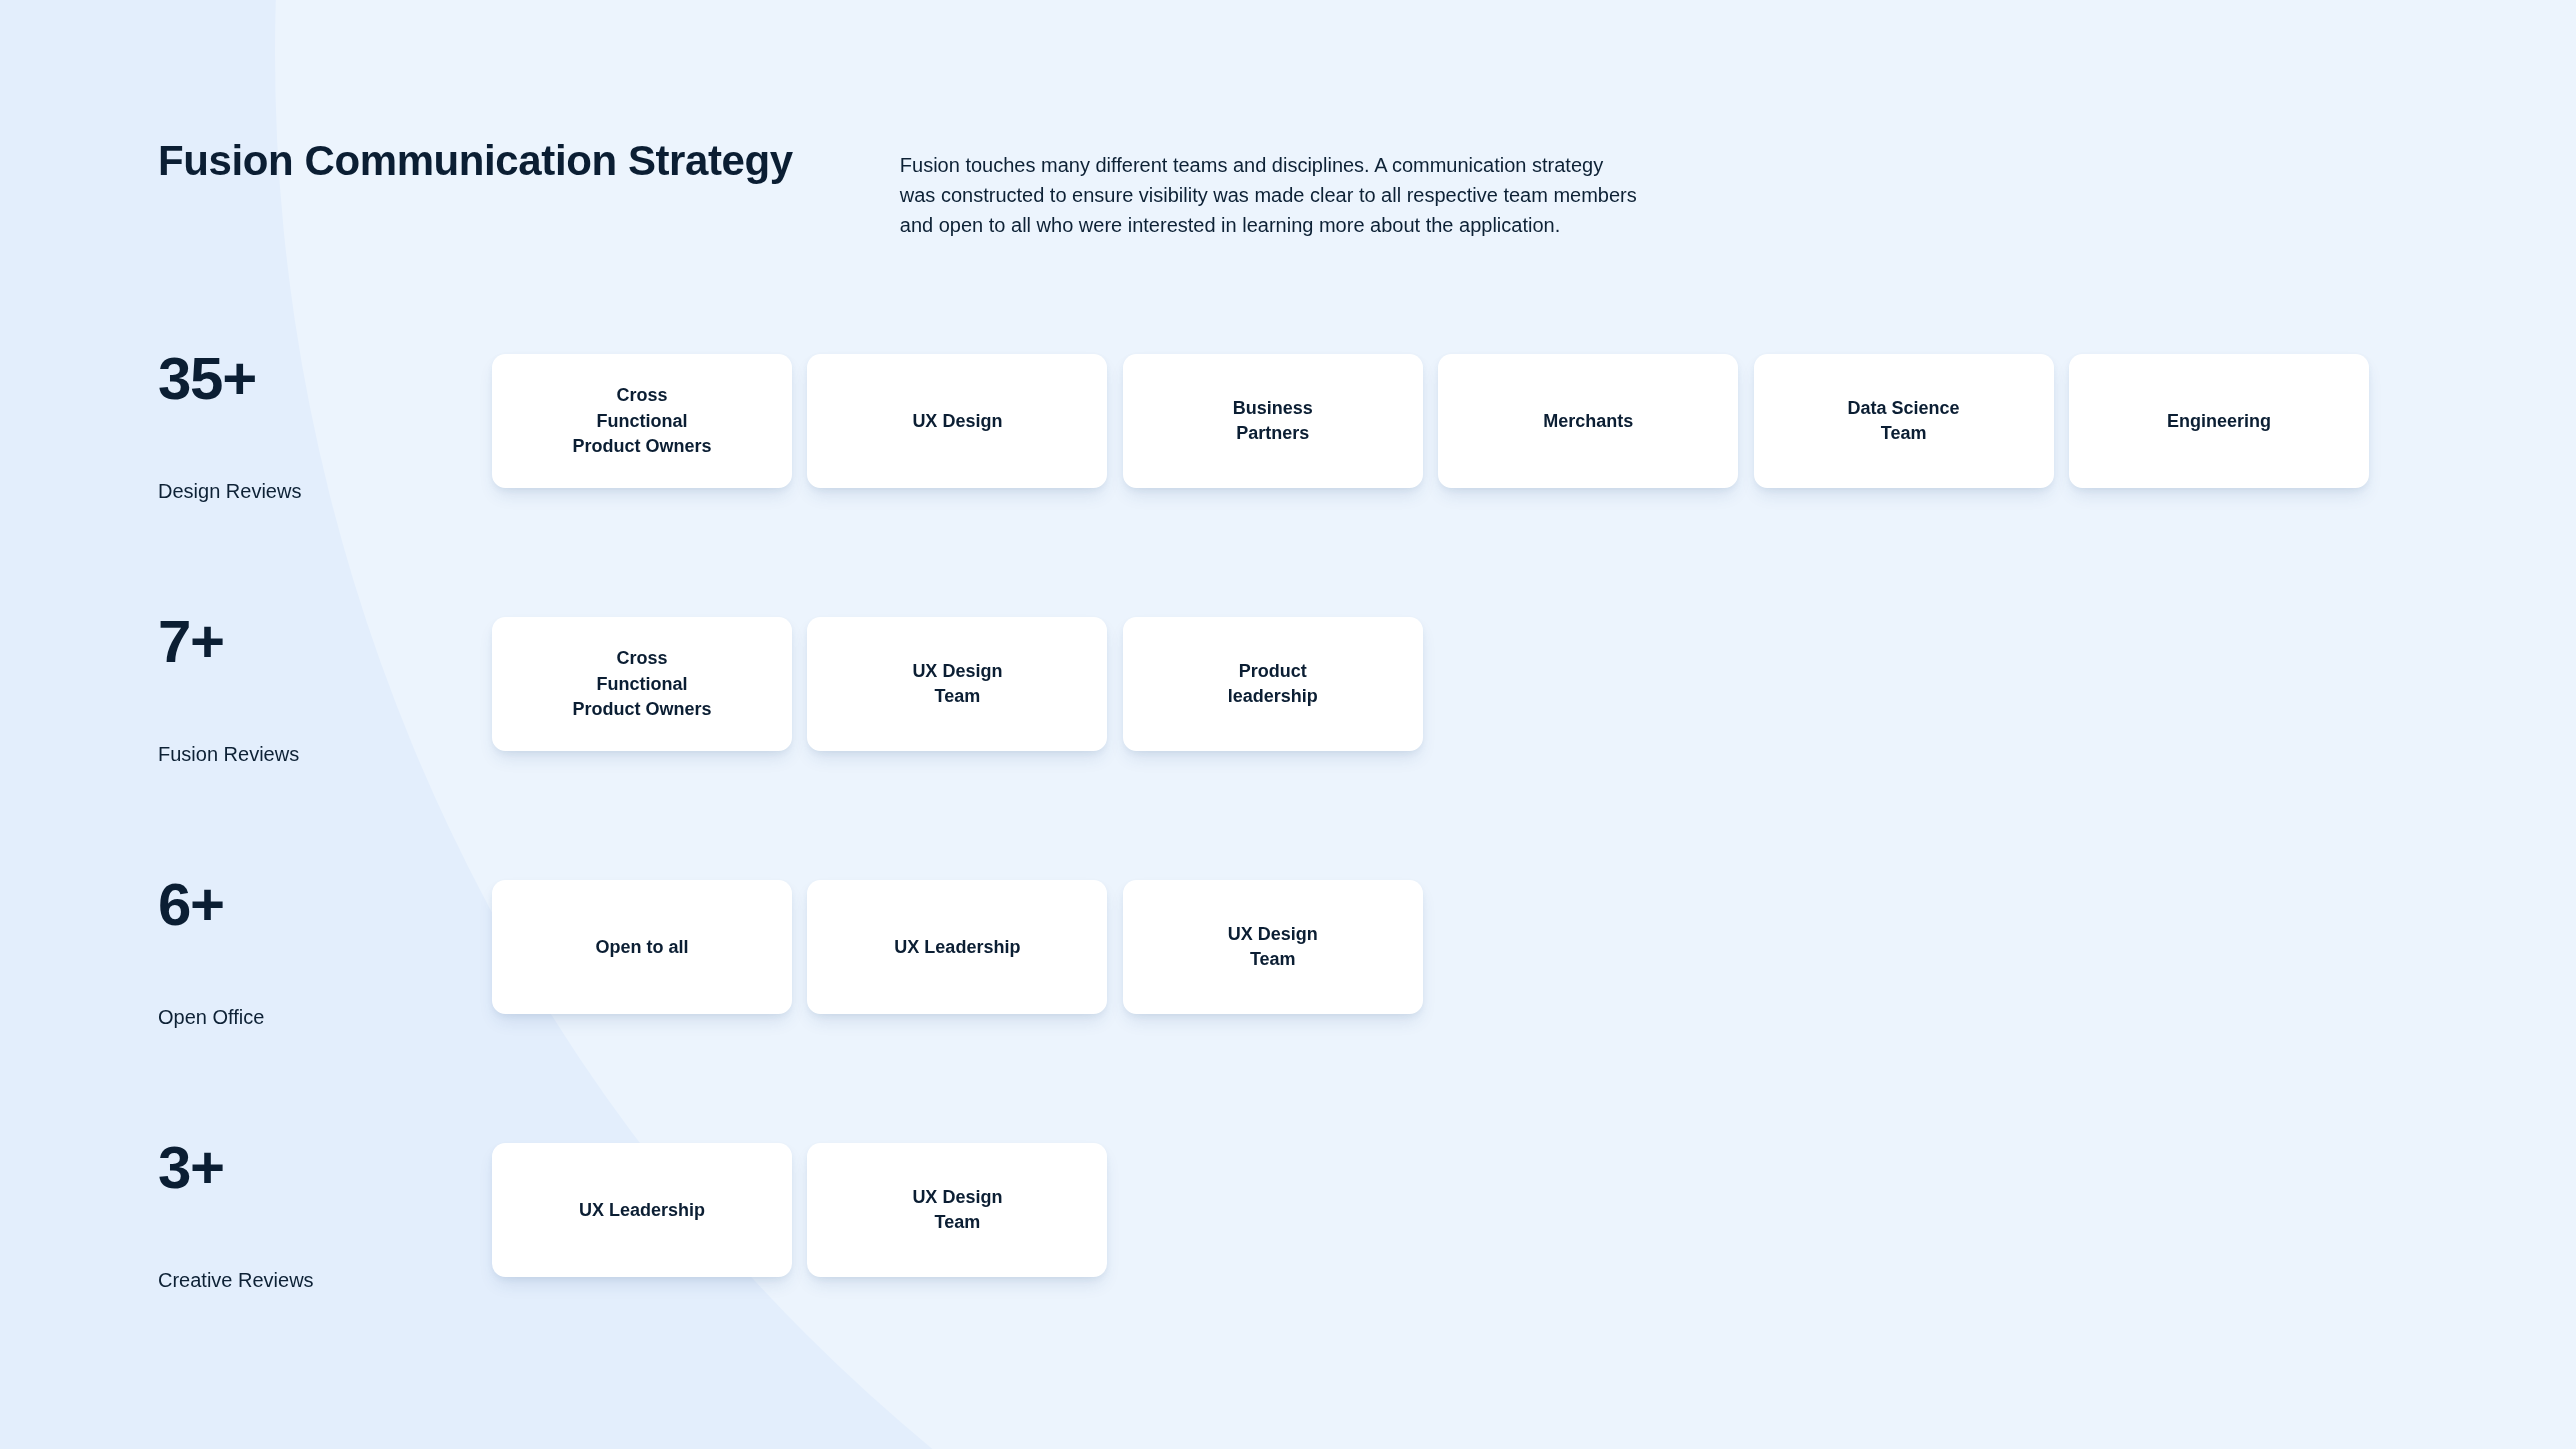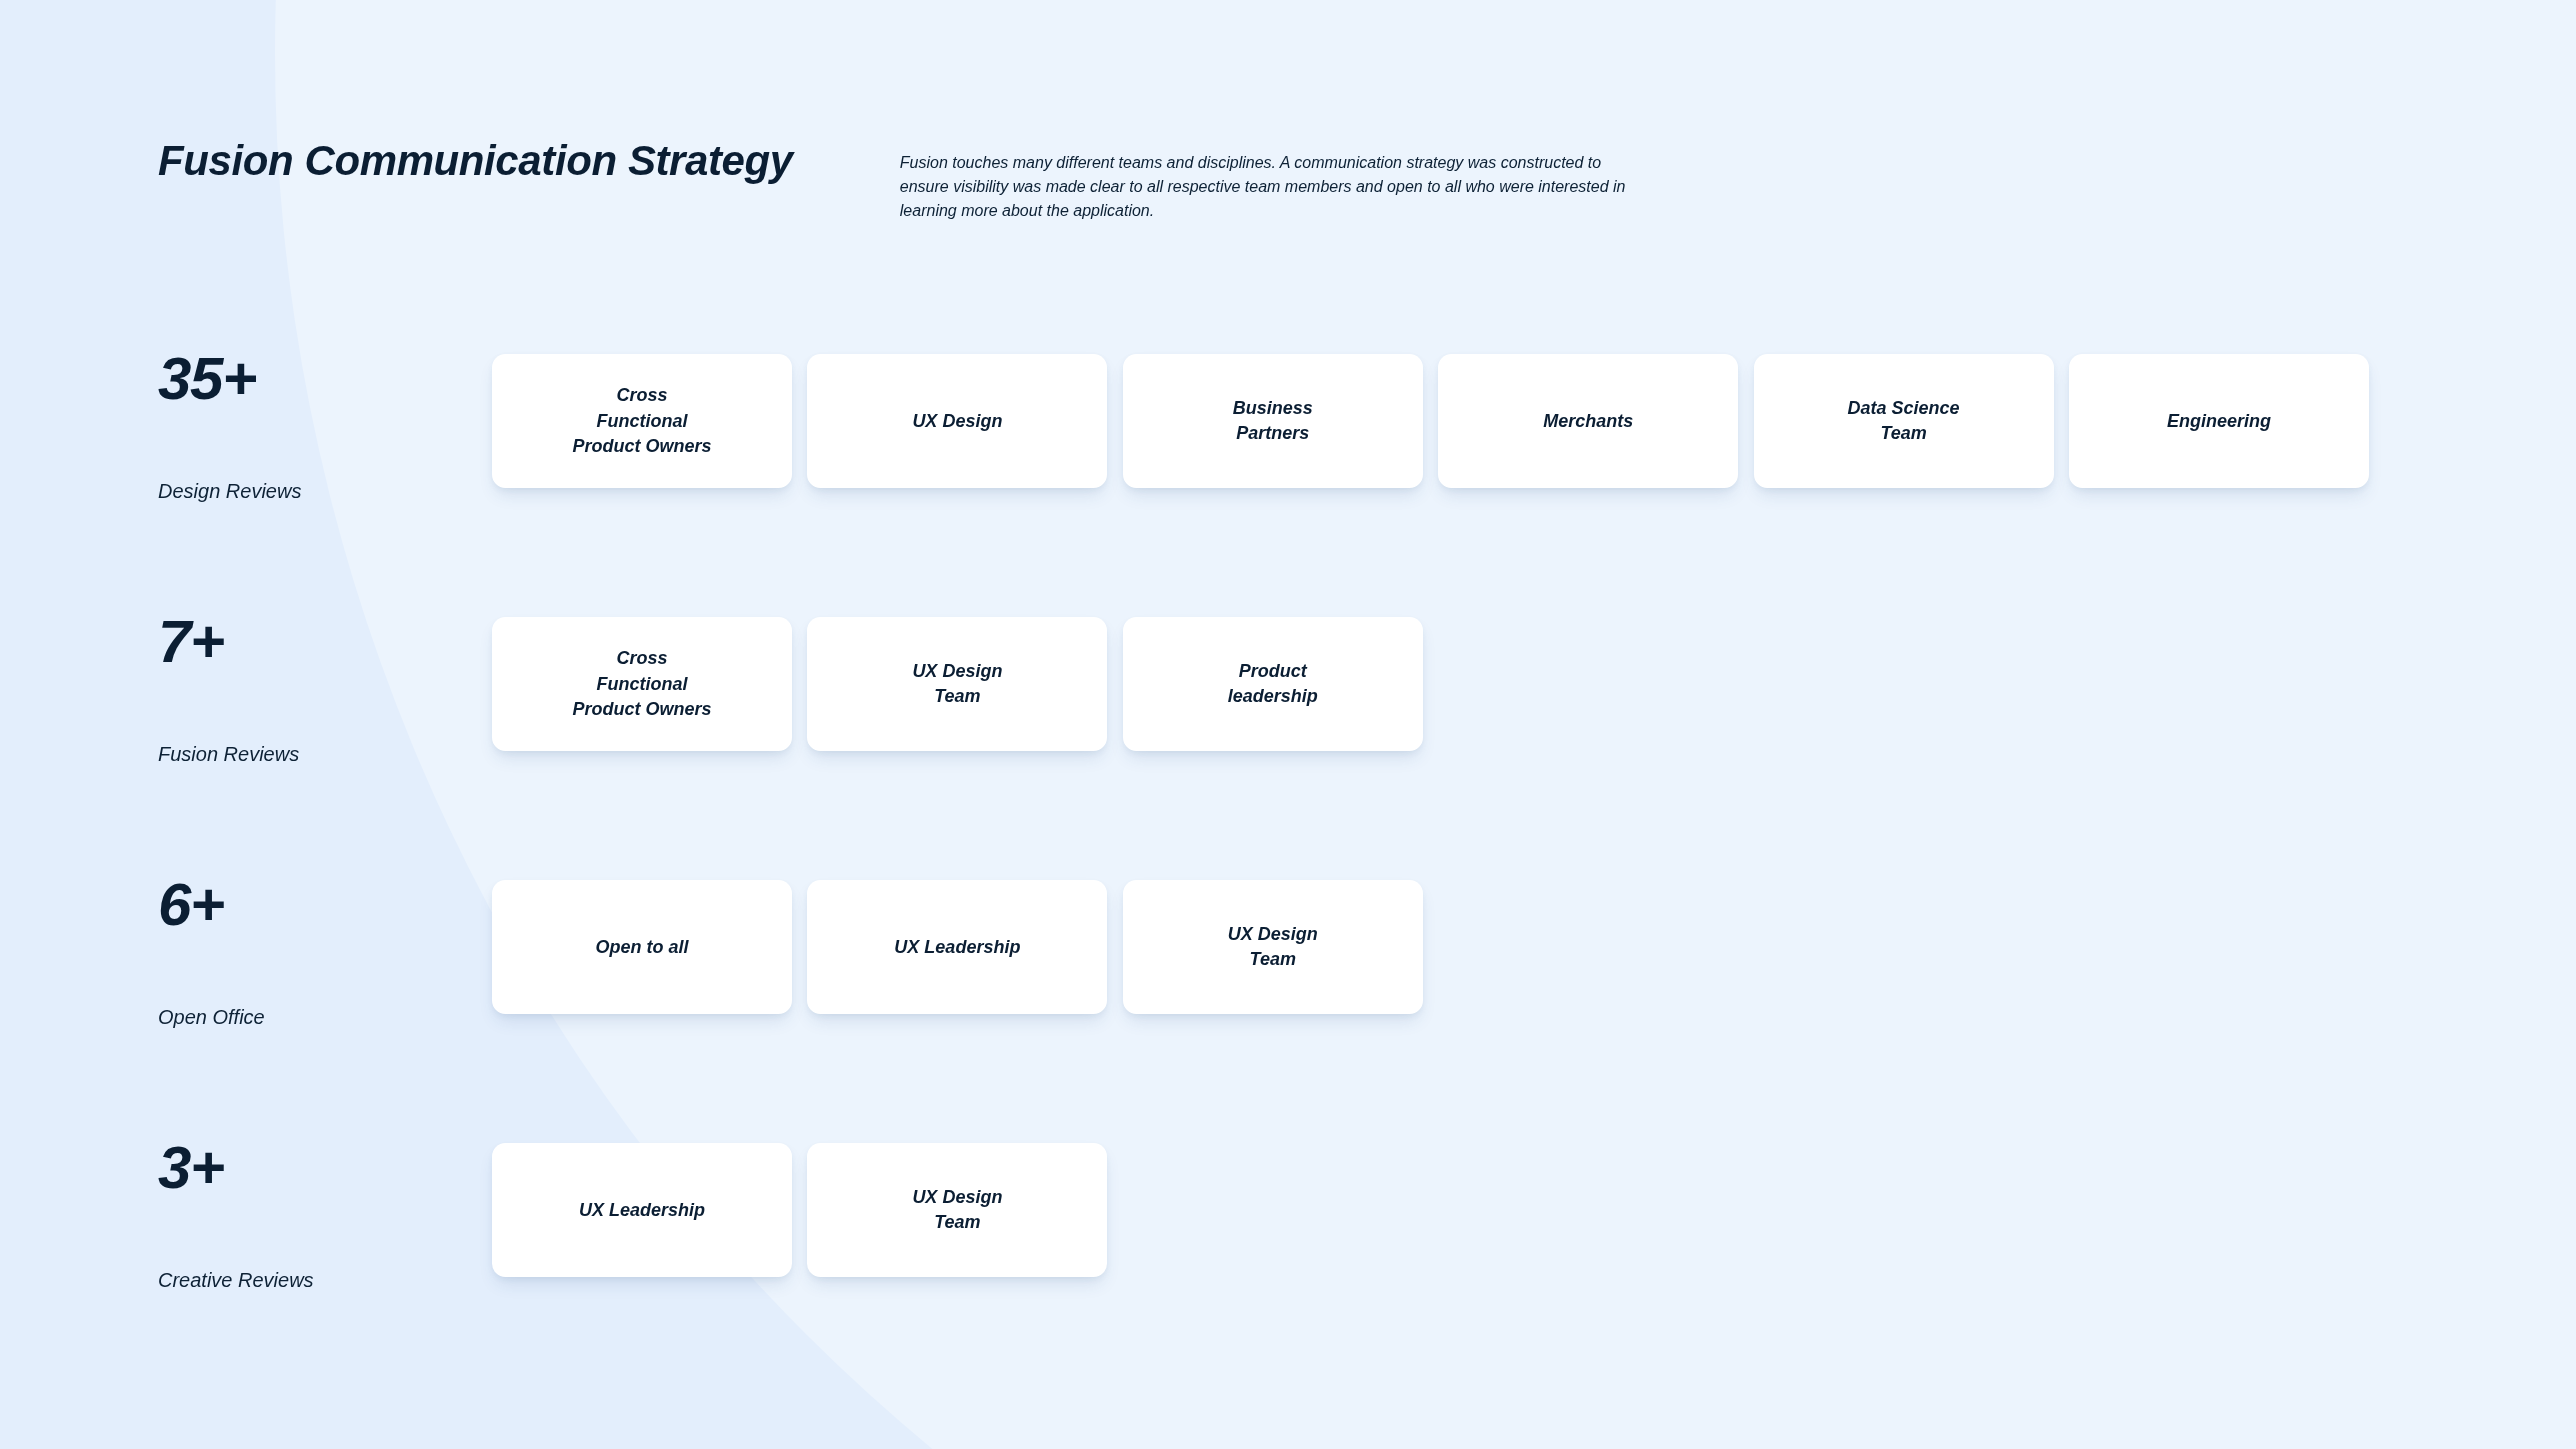--- a/index.html
+++ b/index.html
@@ -40,21 +40,20 @@
     top: -1758px;
   }
 
   
   #page {
     position: relative;
     z-index: 1;
     width: 2576px;
     height: 1449px;
     padding: 11px;
-    font-style: italic;
   }
 
   
   #header {
     position: absolute;
     left: 158px;
     top: 134px;
     width: 2281px;
     display: flex;
     align-items: flex-start;
@@ -66,21 +65,21 @@
     font-weight: 700;
     letter-spacing: -0.4px;
     line-height: 1.05;
     white-space: nowrap;
     color: #0b1e33;
     padding-top: 5.4px;
   }
 
   #intro-paragraph {
     width: 741px;
-    font-size: 16px;
+    font-size: 20px;
     line-height: 1.49;
     font-weight: 400;
     color: #0d2135;
     padding-top: 17.4px;
   }
 
   
   #stat-rows {
     position: absolute;
     left: 158px;

